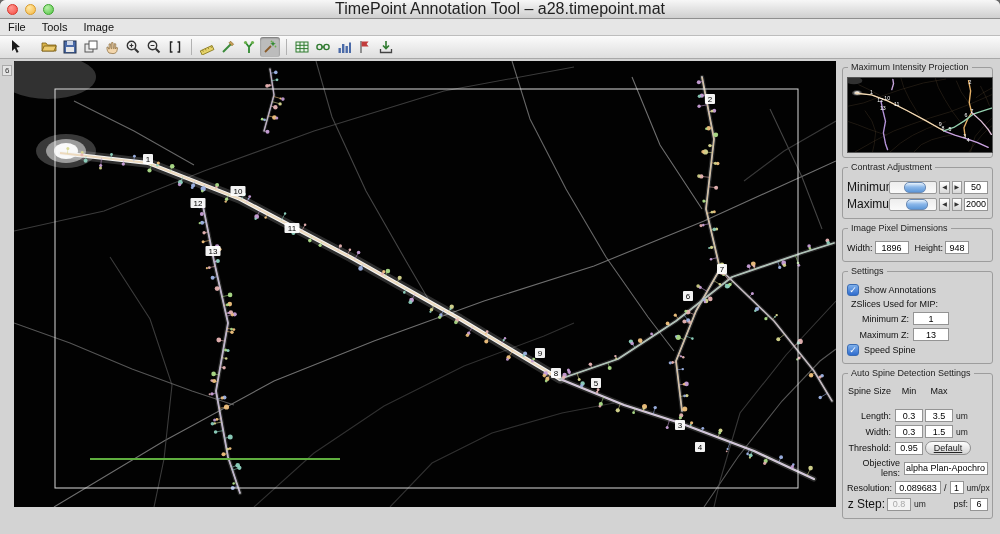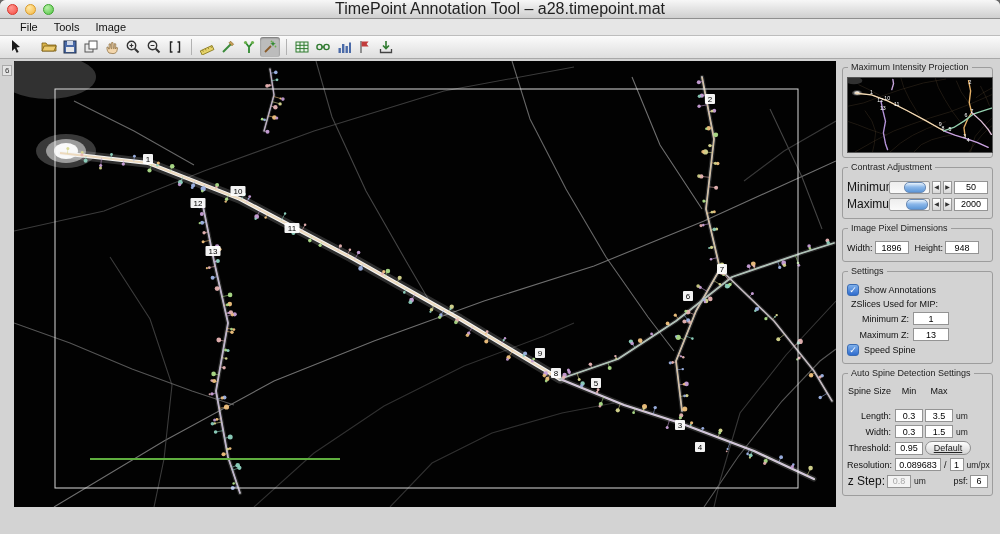--- a/index.html
+++ b/index.html
@@ -9,21 +9,21 @@
   
   .titlebar { height: 19px; background: linear-gradient(#f7f7f7, #cfcfcf); border-bottom: 1px solid #8f8f8f; position: relative; display: flex; align-items: center; }
   .lights { position: absolute; left: 7px; top: 4px; display: flex; gap: 7px; }
   .light { width: 11px; height: 11px; border-radius: 50%; display: inline-block; }
   .light.red   { background: radial-gradient(circle at 35% 30%, #ff9a93, #f64c42); border: 1px solid #d8362c; }
   .light.yellow{ background: radial-gradient(circle at 35% 30%, #ffe9a8, #f6b63f); border: 1px solid #d89a2b; }
   .light.green { background: radial-gradient(circle at 35% 30%, #b8f0a8, #53c443); border: 1px solid #3da32f; }
   .title { flex: 1; text-align: center; font-size: 16px; color: #222; }
 
   
-  .menubar { height: 17px; background: #e6e6e6; border-bottom: 1px solid #bdbdbd; display: flex; align-items: center; padding-left: 20px; gap: 16px; }
+  .menubar { height: 17px; background: #e6e6e6; border-bottom: 1px solid #bdbdbd; display: flex; align-items: center; padding-left: 8px; gap: 16px; }
   .menubar span { font-size: 11px; color: #111; cursor: default; }
 
   
   .toolbar { height: 23px; background: linear-gradient(#fbfbfb, #dedede); border-bottom: 1px solid #a8a8a8; display: flex; align-items: center; padding-left: 6px; }
   .tool { width: 20px; height: 20px; display: inline-flex; align-items: center; justify-content: center; border-radius: 3px; margin-right: 1px; }
   .tool.active { background: #bcbcbc; box-shadow: inset 0 1px 2px rgba(0,0,0,.4); }
   .tgap { width: 12px; }
   .tsep { width: 1px; height: 16px; background: #b2b2b2; margin: 0 5px; }
 
   
@@ -38,21 +38,21 @@
   .group { position: relative; border: 1px solid #9d9d9d; border-radius: 3px; margin: 0 5px 9px 2px; padding: 9px 4px 4px; }
   .gtitle { position: absolute; top: -6px; left: 5px; background: #d3d3d3; padding: 0 3px; font-size: 9px; color: #222; white-space: nowrap; }
   .mip-svg { display: block; margin: 0 auto; border: 1px solid #555; }
 
   .crow, .srow, .arow, .drow { display: flex; align-items: center; margin: 3px 0; gap: 2px; }
   .lab { width: 40px; font-size: 12px; }
   .slider { width: 52px; height: 13px; border: 1px solid #999; background: linear-gradient(#ededed,#fafafa); border-radius: 2px; position: relative; display: inline-block; }
   .thumb { position: absolute; top: 0px; width: 22px; height: 11px; border-radius: 5px; border: 1px solid #6a8ab4; background: linear-gradient(#eaf4fd, #8cb8ea 45%, #5d97d8); }
   .sbtn { width: 11px; height: 13px; border: 1px solid #999; background: linear-gradient(#fff,#d8d8d8); font-size: 6px; line-height: 11px; text-align: center; color: #333; display: inline-block; }
   input.f { height: 13px; border: 1px solid #949494; background: #fff; font: 9px "Liberation Sans", sans-serif; text-align: center; padding: 0 1px; }
-  .w28 { width: 28px; } .w30 { width: 34px; } .w34 { width: 34px; } .w36 { width: 36px; }
+  .w28 { width: 28px; } .w30 { width: 24px; } .w34 { width: 34px; } .w36 { width: 36px; }
   .w44 { width: 46px; } .w14 { width: 14px; } .w24 { width: 24px; } .w18 { width: 18px; } .w84 { width: 84px; }
   input.dim { color: #a8a8a8; background: #f3f3f3; }
 
   .cb { width: 12px; height: 12px; border-radius: 3px; border: 1px solid #3a6cb4; background: linear-gradient(#7fb0ea, #2f6cce); color: #fff; font-size: 9px; line-height: 11px; text-align: center; display: inline-block; margin-right: 3px; }
   .cblab { font-size: 9px; }
   .zl { padding-left: 4px; }
   .rlab { width: 64px; text-align: right; padding-right: 2px; }
 
   .alab { width: 46px; text-align: right; padding-right: 2px; }
   .arow.head { margin-bottom: 13px; }
@@ -851,20 +851,24 @@
           <input class="f w28" value="0.3" style="">
           <input class="f w28" value="1.5" style="">
           <span class="unit">um</span>
         </div>
         <div class="arow">
           <span class="alab">Threshold:</span>
           <input class="f w28" value="0.95" style="">
           <button class="aquabtn">Default</button>
         </div>
         <div class="arow">
+          <span class="olab">Objective lens:</span>
+          <input class="f w84" style="text-align: left;" value="alpha Plan-Apochro">
+        </div>
+        <div class="arow">
           <span class="rlab2">Resolution:</span>
           <input class="f w44" value="0.089683" style="">
           <span class="sep">/</span>
           <input class="f w14" value="1" style="">
           <span class="unit">um/px</span>
         </div>
         <div class="arow">
           <span class="lab" style="text-align:right;width:38px">z Step:</span>
           <input class="f w24 dim" disabled="" value="0.8" style="">
           <span class="unit">um</span>

